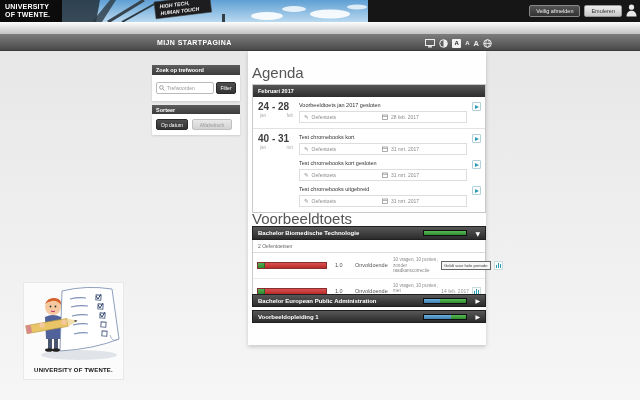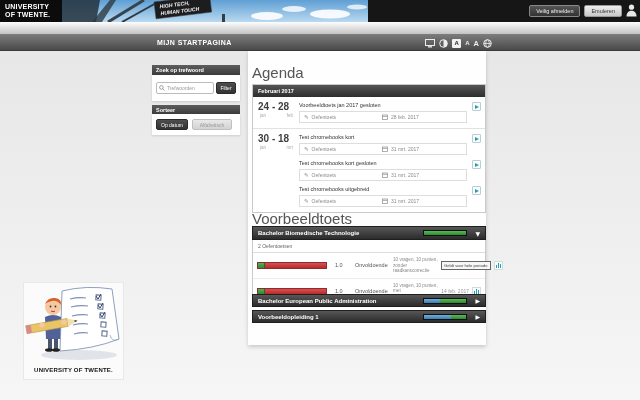--- a/index.html
+++ b/index.html
@@ -226,21 +226,21 @@
                 </svg>
               <span>28 feb. 2017</span>
             </span>
           </div>
         </div>
       </div>
     </div>
 
     <div class="agenda-group">
       <div class="date-col">
-        <div class="date-range">30 - 18</div>
+        <div class="date-range">40 - 31</div>
         <div class="date-months">
           <span>jan</span>
           <span>mrt</span>
         </div>
       </div>
       <div class="events-col">
 
         <div class="event">
           <div class="event-title">Test chromebooks kort</div>
           <div class="play-btn">

